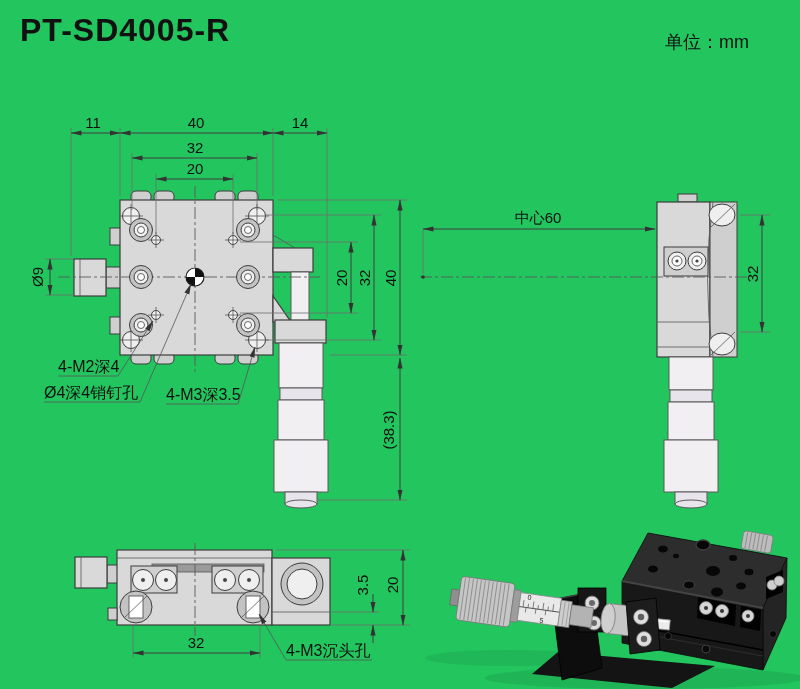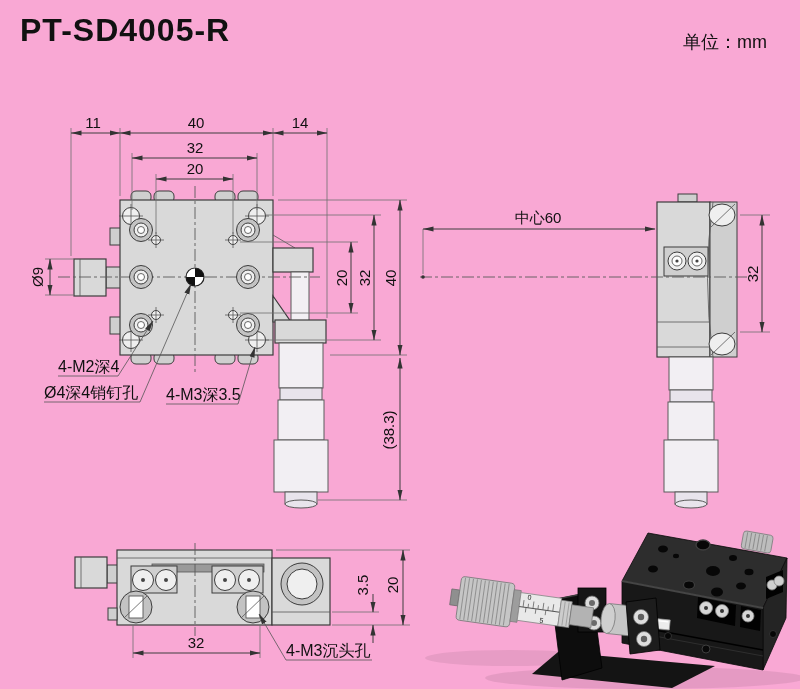--- a/index.html
+++ b/index.html
@@ -1,20 +1,20 @@
 <!DOCTYPE html>
 <html><head>
 <meta charset="utf-8">
 <style>
   html,body{margin:0;padding:0;background:#ffffff;}
-  .canvas{position:relative;width:800px;height:689px;background:#f9a8d4;overflow:hidden;
+  .canvas{position:relative;width:800px;height:689px;background:#22c55e;overflow:hidden;
           font-family:"Liberation Sans","DejaVu Sans",sans-serif;}
   .title{position:absolute;left:20px;top:12px;font-size:32px;font-weight:600;
          letter-spacing:1px;color:#111;}
-  .units{position:absolute;left:683px;top:30px;font-size:18px;color:#111;}
+  .units{position:absolute;left:665px;top:30px;font-size:18px;color:#111;}
   svg{position:absolute;left:0;top:0;}
   .ol{fill:#d9d9d9;stroke:#3c3c3c;stroke-width:1.2;}
   .ol2{fill:#cfcfcf;stroke:#3c3c3c;stroke-width:1;}
   .hole{fill:#c3c3c3;stroke:#3c3c3c;stroke-width:1;}
   .hole2{fill:#efefef;stroke:#3c3c3c;stroke-width:1;}
   .hole3{fill:#ffffff;stroke:#555;stroke-width:0.9;}
   .mic{fill:#f2eff3;stroke:#5a5a5a;stroke-width:1;}
   .mic2{fill:#e8e4ec;stroke:#5a5a5a;stroke-width:1;}
   .dim{stroke:#3f3f3f;stroke-width:1;fill:none;}
   .ext{stroke:#6e6e6e;stroke-width:0.8;fill:none;}

